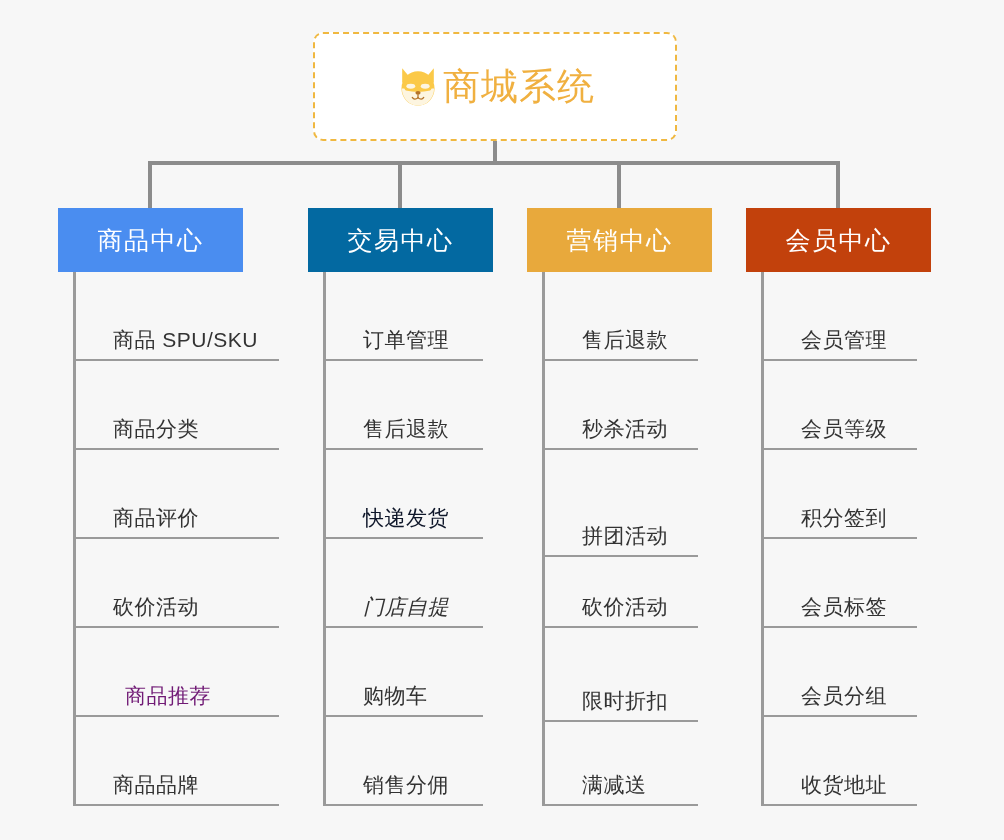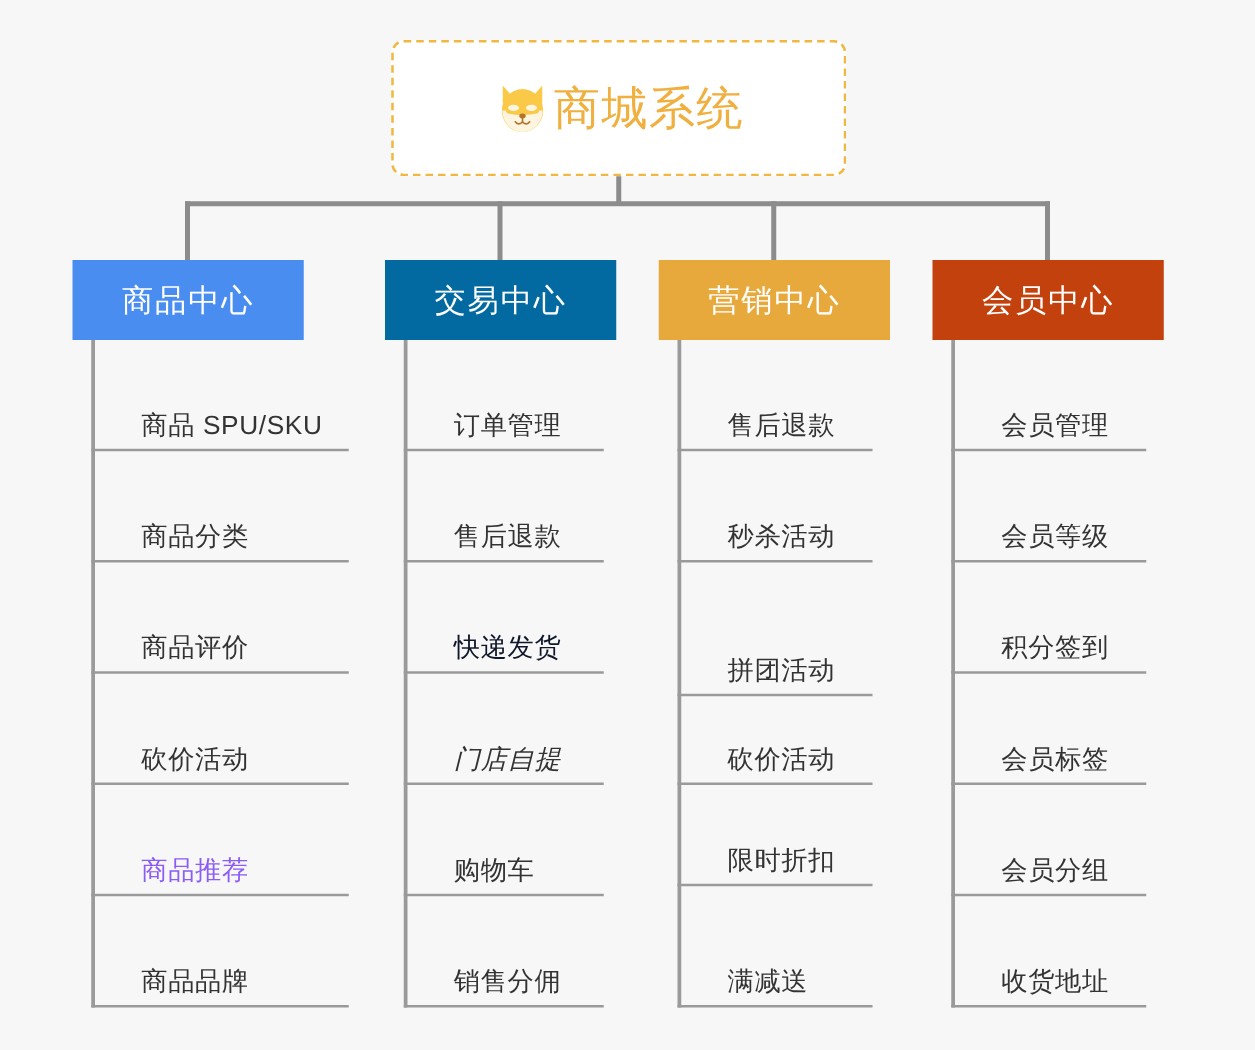--- a/index.html
+++ b/index.html
@@ -177,21 +177,21 @@
         </div>
         <div class="leaf-item" style="top: 178px; width: 226px;">
           <div class="leaf-label" style="color: rgb(51, 51, 51);">商品评价</div>
           <div class="leaf-underline" style="width: 206px; background: rgb(154, 154, 154);"></div>
         </div>
         <div class="leaf-item" style="top: 267px; width: 226px;">
           <div class="leaf-label" style="color: rgb(51, 51, 51);">砍价活动</div>
           <div class="leaf-underline" style="width: 206px; background: rgb(154, 154, 154);"></div>
         </div>
         <div class="leaf-item" style="top: 356px; width: 226px;">
-          <div class="leaf-label" style="color: #8b5cf6;">商品推荐</div>
+          <div class="leaf-label" style="color: #701a75; margin-left: 12px;">商品推荐</div>
           <div class="leaf-underline" style="width: 206px; background: rgb(154, 154, 154);"></div>
         </div>
         <div class="leaf-item" style="top: 445px; width: 226px;">
           <div class="leaf-label" style="color: rgb(51, 51, 51);">商品品牌</div>
           <div class="leaf-underline" style="width: 206px; background: rgb(154, 154, 154);"></div>
         </div>
       </div>
       <div class="leaf-col" style="left: 323px;">
         <div class="leaf-spine" style="height: 534px; background: rgb(154, 154, 154);"></div>
         <div class="leaf-item" style="top: 0px; width: 180px;">
@@ -230,21 +230,21 @@
           <div class="leaf-underline" style="width: 156px; background: rgb(154, 154, 154);"></div>
         </div>
         <div class="leaf-item" style="top: 196px; width: 176px;">
           <div class="leaf-label" style="color: rgb(51, 51, 51);">拼团活动</div>
           <div class="leaf-underline" style="width: 156px; background: rgb(154, 154, 154);"></div>
         </div>
         <div class="leaf-item" style="top: 267px; width: 176px;">
           <div class="leaf-label" style="color: rgb(51, 51, 51);">砍价活动</div>
           <div class="leaf-underline" style="width: 156px; background: rgb(154, 154, 154);"></div>
         </div>
-        <div class="leaf-item" style="top: 348px; width: 176px;">
+        <div class="leaf-item" style="top: 361px; width: 176px;">
           <div class="leaf-label" style="color: rgb(51, 51, 51);">限时折扣</div>
           <div class="leaf-underline" style="width: 156px; background: rgb(154, 154, 154);"></div>
         </div>
         <div class="leaf-item" style="top: 445px; width: 176px;">
           <div class="leaf-label" style="color: rgb(51, 51, 51);">满减送</div>
           <div class="leaf-underline" style="width: 156px; background: rgb(154, 154, 154);"></div>
         </div>
       </div>
       <div class="leaf-col" style="left: 761px;">
         <div class="leaf-spine" style="height: 534px; background: rgb(154, 154, 154);"></div>

